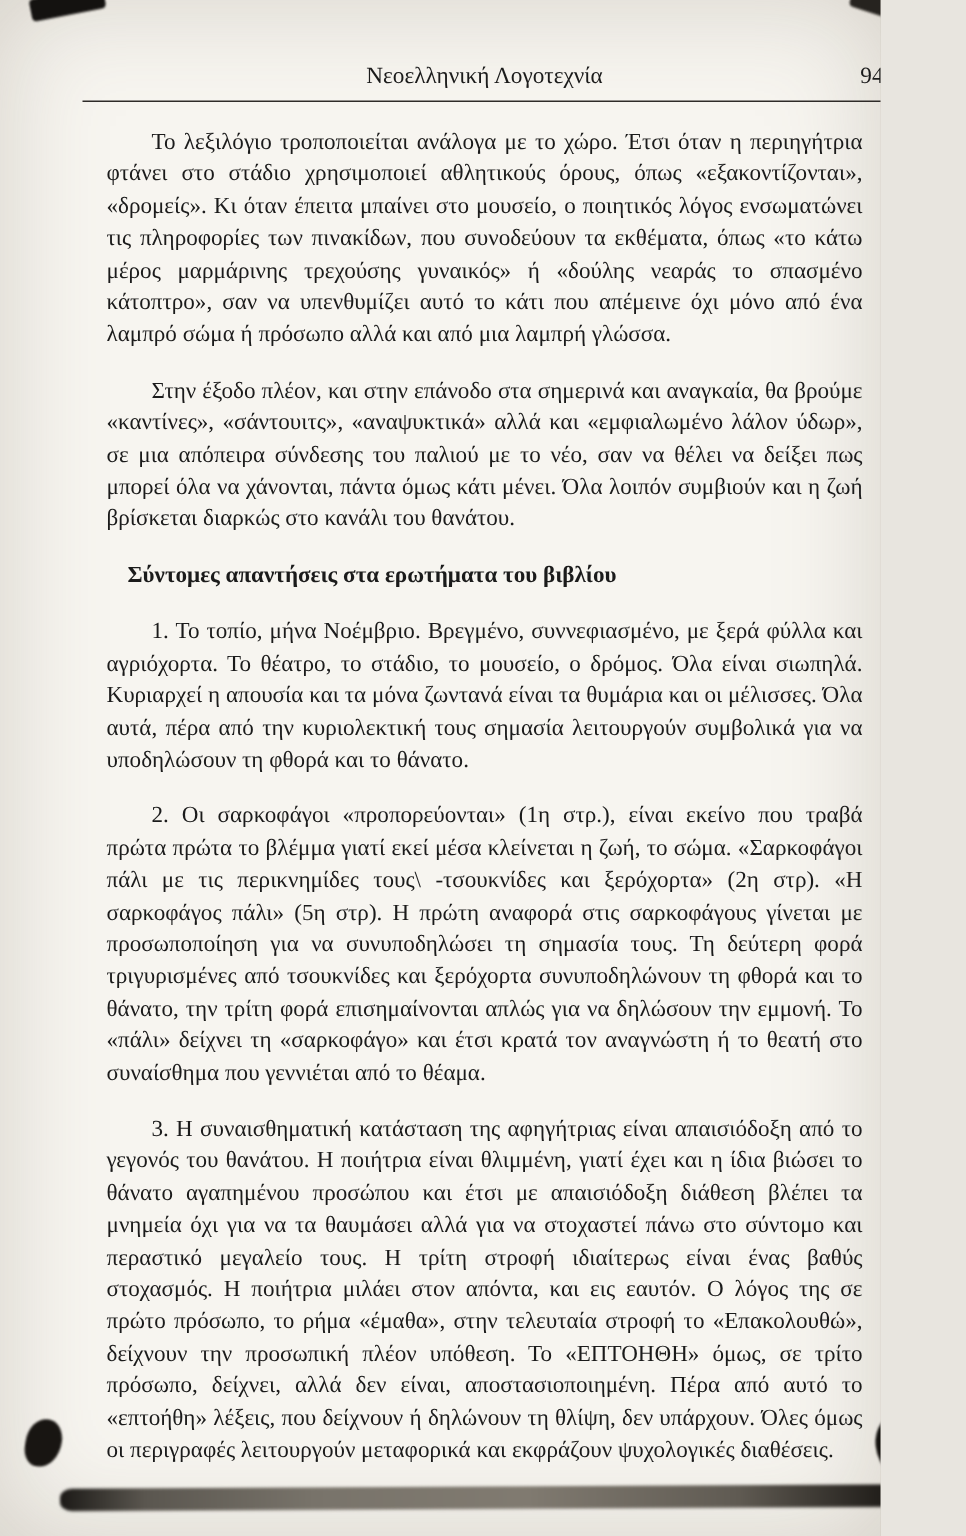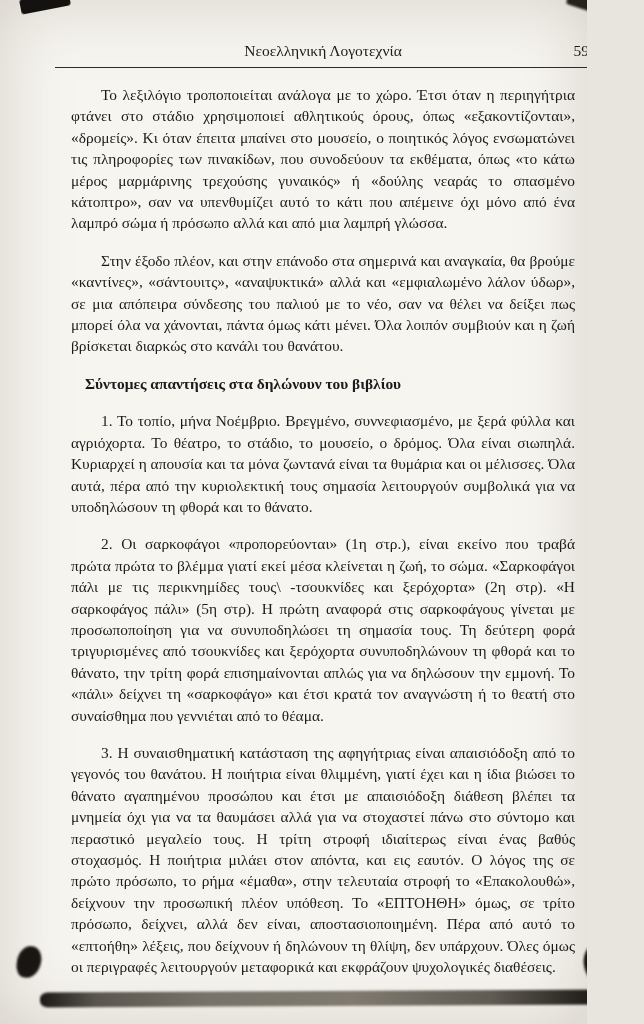--- a/index.html
+++ b/index.html
@@ -98,27 +98,27 @@
   <div class="artifact art-top-left"></div>
   <div class="artifact art-top-right"></div>
   <div class="artifact art-bottom-left"></div>
   <div class="artifact art-bottom-right"></div>
   <div class="artifact art-bottom-band"></div>
 
   <div class="content">
 
     <div class="running-header">
       <span class="title">Νεοελληνική Λογοτεχνία</span>
-      <span class="pagenum">59</span>
+      <span class="pagenum">94</span>
     </div>
     <hr class="header-rule">
 
     <div class="body-text">
       <p>Το λεξιλόγιο τροποποιείται ανάλογα με το χώρο. Έτσι όταν η περιηγήτρια φτάνει στο στάδιο χρησιμοποιεί αθλητικούς όρους, όπως «εξακοντίζονται», «δρομείς». Κι όταν έπειτα μπαίνει στο μουσείο, ο ποιητικός λόγος ενσωματώνει τις πληροφορίες των πινακίδων, που συνοδεύουν τα εκθέματα, όπως «το κάτω μέρος μαρμάρινης τρεχούσης γυναικός» ή «δούλης νεαράς το σπασμένο κάτοπτρο», σαν να υπενθυμίζει αυτό το κάτι που απέμεινε όχι μόνο από ένα λαμπρό σώμα ή πρόσωπο αλλά και από μια λαμπρή γλώσσα.</p>
       <p>Στην έξοδο πλέον, και στην επάνοδο στα σημερινά και αναγκαία, θα βρούμε «καντίνες», «σάντουιτς», «αναψυκτικά» αλλά και «εμφιαλωμένο λάλον ύδωρ», σε μια απόπειρα σύνδεσης του παλιού με το νέο, σαν να θέλει να δείξει πως μπορεί όλα να χάνονται, πάντα όμως κάτι μένει. Όλα λοιπόν συμβιούν και η ζωή βρίσκεται διαρκώς στο κανάλι του θανάτου.</p>
-      <h2>Σύντομες απαντήσεις στα δηλώνουν του βιβλίου</h2>
+      <h2>Σύντομες απαντήσεις στα ερωτήματα του βιβλίου</h2>
       <p>1. Το τοπίο, μήνα Νοέμβριο. Βρεγμένο, συννεφιασμένο, με ξερά φύλλα και αγριόχορτα. Το θέατρο, το στάδιο, το μουσείο, ο δρόμος. Όλα είναι σιωπηλά. Κυριαρχεί η απουσία και τα μόνα ζωντανά είναι τα θυμάρια και οι μέλισσες. Όλα αυτά, πέρα από την κυριολεκτική τους σημασία λειτουργούν συμβολικά για να υποδηλώσουν τη φθορά και το θάνατο.</p>
       <p>2. Οι σαρκοφάγοι «προπορεύονται» (1η στρ.), είναι εκείνο που τραβά πρώτα πρώτα το βλέμμα γιατί εκεί μέσα κλείνεται η ζωή, το σώμα. «Σαρκοφάγοι πάλι με τις περικνημίδες τους\ -τσουκνίδες και ξερόχορτα» (2η στρ). «Η σαρκοφάγος πάλι» (5η στρ). Η πρώτη αναφορά στις σαρκοφάγους γίνεται με προσωποποίηση για να συνυποδηλώσει τη σημασία τους. Τη δεύτερη φορά τριγυρισμένες από τσουκνίδες και ξερόχορτα συνυποδηλώνουν τη φθορά και το θάνατο, την τρίτη φορά επισημαίνονται απλώς για να δηλώσουν την εμμονή. Το «πάλι» δείχνει τη «σαρκοφάγο» και έτσι κρατά τον αναγνώστη ή το θεατή στο συναίσθημα που γεννιέται από το θέαμα.</p>
       <p>3. Η συναισθηματική κατάσταση της αφηγήτριας είναι απαισιόδοξη από το γεγονός του θανάτου. Η ποιήτρια είναι θλιμμένη, γιατί έχει και η ίδια βιώσει το θάνατο αγαπημένου προσώπου και έτσι με απαισιόδοξη διάθεση βλέπει τα μνημεία όχι για να τα θαυμάσει αλλά για να στοχαστεί πάνω στο σύντομο και περαστικό μεγαλείο τους. Η τρίτη στροφή ιδιαίτερως είναι ένας βαθύς στοχασμός. Η ποιήτρια μιλάει στον απόντα, και εις εαυτόν. Ο λόγος της σε πρώτο πρόσωπο, το ρήμα «έμαθα», στην τελευταία στροφή το «Επακολουθώ», δείχνουν την προσωπική πλέον υπόθεση. Το «ΕΠΤΟΗΘΗ» όμως, σε τρίτο πρόσωπο, δείχνει, αλλά δεν είναι, αποστασιοποιημένη. Πέρα από αυτό το «επτοήθη» λέξεις, που δείχνουν ή δηλώνουν τη θλίψη, δεν υπάρχουν. Όλες όμως οι περιγραφές λειτουργούν μεταφορικά και εκφράζουν ψυχολογικές διαθέσεις.</p>
     </div>
 
   </div>
 </div>
 
 </body></html>

